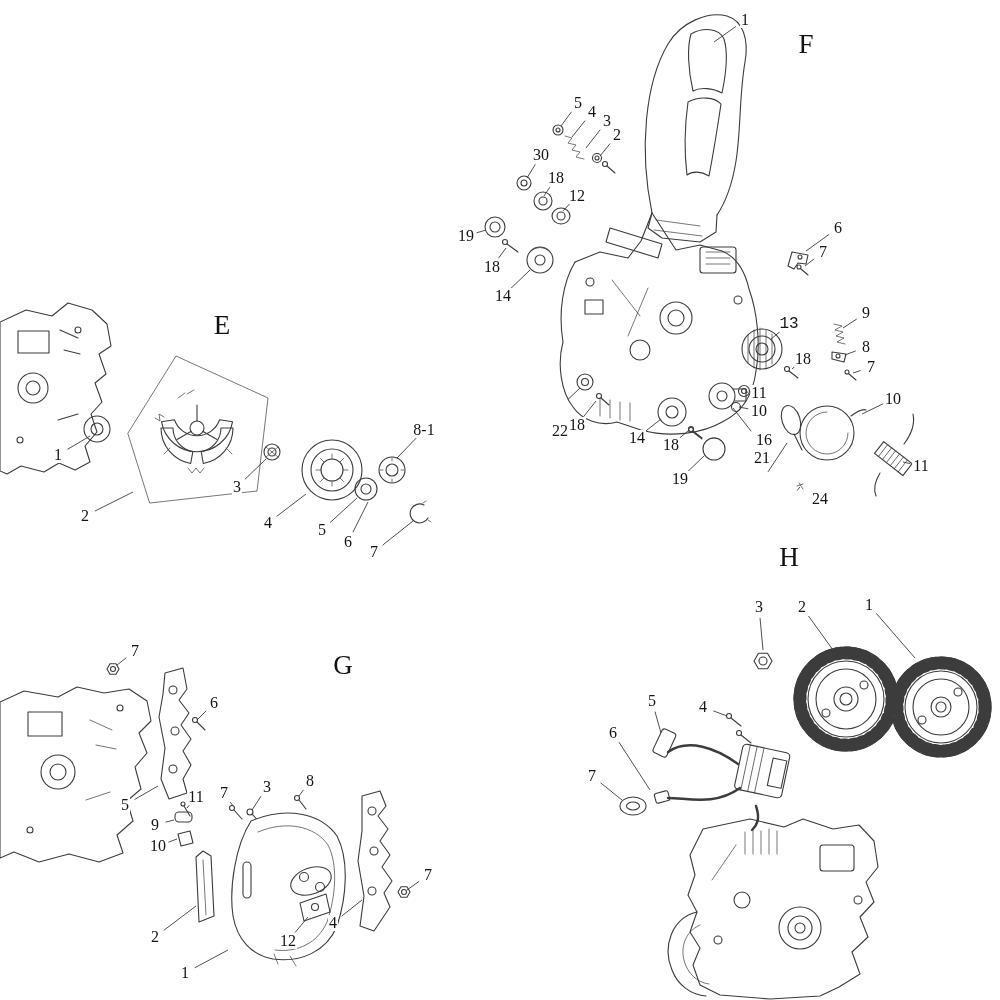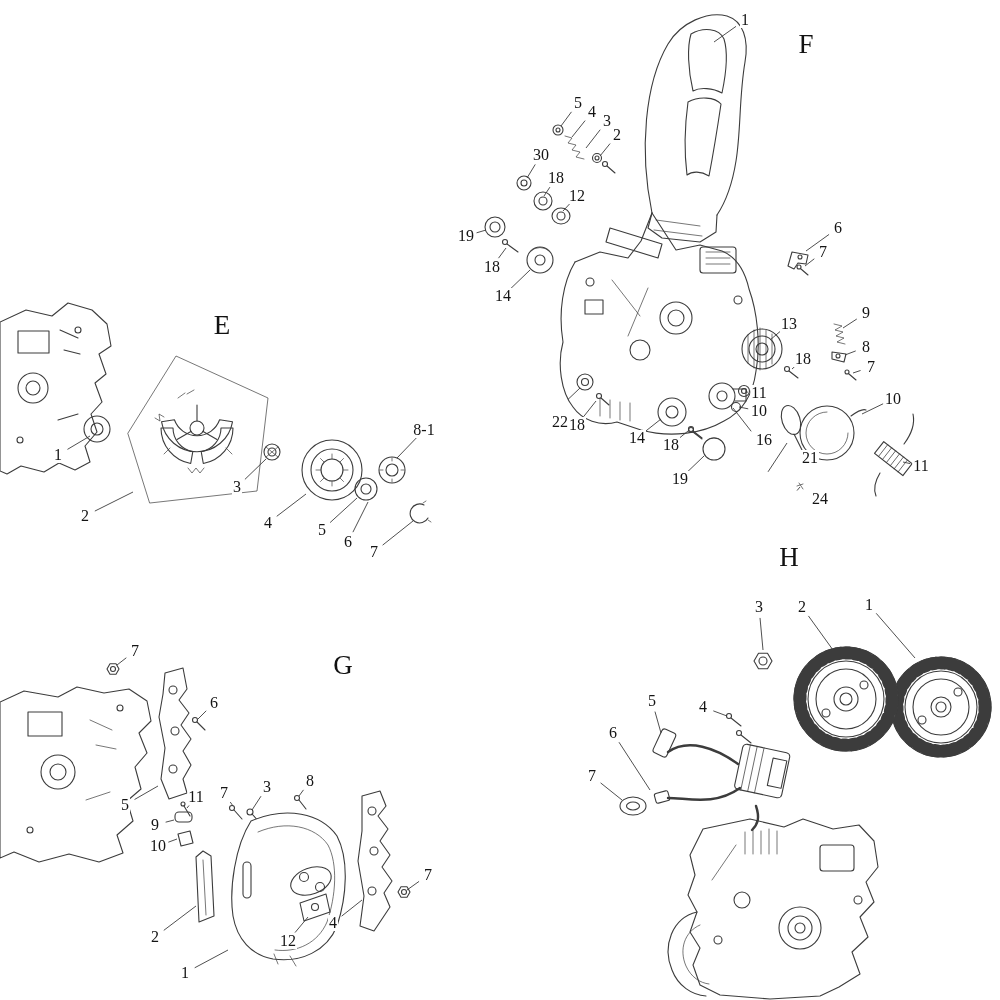--- a/index.html
+++ b/index.html
@@ -382,36 +382,36 @@
       <div class="callout" style="left: 607px; top: 121px;">3</div>
       <div class="callout" style="left: 617px; top: 135px;">2</div>
       <div class="callout" style="left: 541px; top: 155px;">30</div>
       <div class="callout" style="left: 556px; top: 178px;">18</div>
       <div class="callout" style="left: 577px; top: 196px;">12</div>
       <div class="callout" style="left: 466px; top: 236px;">19</div>
       <div class="callout" style="left: 492px; top: 267px;">18</div>
       <div class="callout" style="left: 503px; top: 296px;">14</div>
       <div class="callout" style="left: 838px; top: 228px;">6</div>
       <div class="callout" style="left: 823px; top: 252px;">7</div>
-      <div class="callout" style="left: 789px; top: 324px;">13</div>
+      <div class="callout" style="left: 789px; top: 324px; font-family: Liberation Mono, monospace;">13</div>
       <div class="callout" style="left: 866px; top: 313px;">9</div>
       <div class="callout" style="left: 866px; top: 347px;">8</div>
       <div class="callout" style="left: 803px; top: 359px;">18</div>
       <div class="callout" style="left: 871px; top: 367px;">7</div>
       <div class="callout" style="left: 759px; top: 393px;">11</div>
       <div class="callout" style="left: 893px; top: 399px;">10</div>
       <div class="callout" style="left: 759px; top: 411px;">10</div>
-      <div class="callout" style="left: 560px; top: 422px;">22</div>
+      <div class="callout" style="left: 560px; top: 431px;">22</div>
       <div class="callout" style="left: 577px; top: 425px;">18</div>
       <div class="callout" style="left: 637px; top: 438px;">14</div>
       <div class="callout" style="left: 758px; top: 440px; margin-left: 6px;">16</div>
       <div class="callout" style="left: 671px; top: 445px;">18</div>
       <div class="callout" style="left: 921px; top: 466px;">11</div>
       <div class="callout" style="left: 680px; top: 479px;">19</div>
-      <div class="callout" style="left: 762px; top: 458px; margin-left: 48px;">21</div>
+      <div class="callout" style="left: 762px; top: 458px;">21</div>
       <div class="callout" style="left: 790px; top: 499px; margin-left: 30px;">24</div>
       <div class="section-label" style="left: 343px; top: 665px;">G</div>
       <div class="callout" style="left: 135px; top: 651px;">7</div>
       <div class="callout" style="left: 214px; top: 703px;">6</div>
       <div class="callout" style="left: 125px; top: 805px;">5</div>
       <div class="callout" style="left: 196px; top: 797px;">11</div>
       <div class="callout" style="left: 224px; top: 793px;">7</div>
       <div class="callout" style="left: 267px; top: 787px;">3</div>
       <div class="callout" style="left: 310px; top: 781px;">8</div>
       <div class="callout" style="left: 155px; top: 825px;">9</div>

